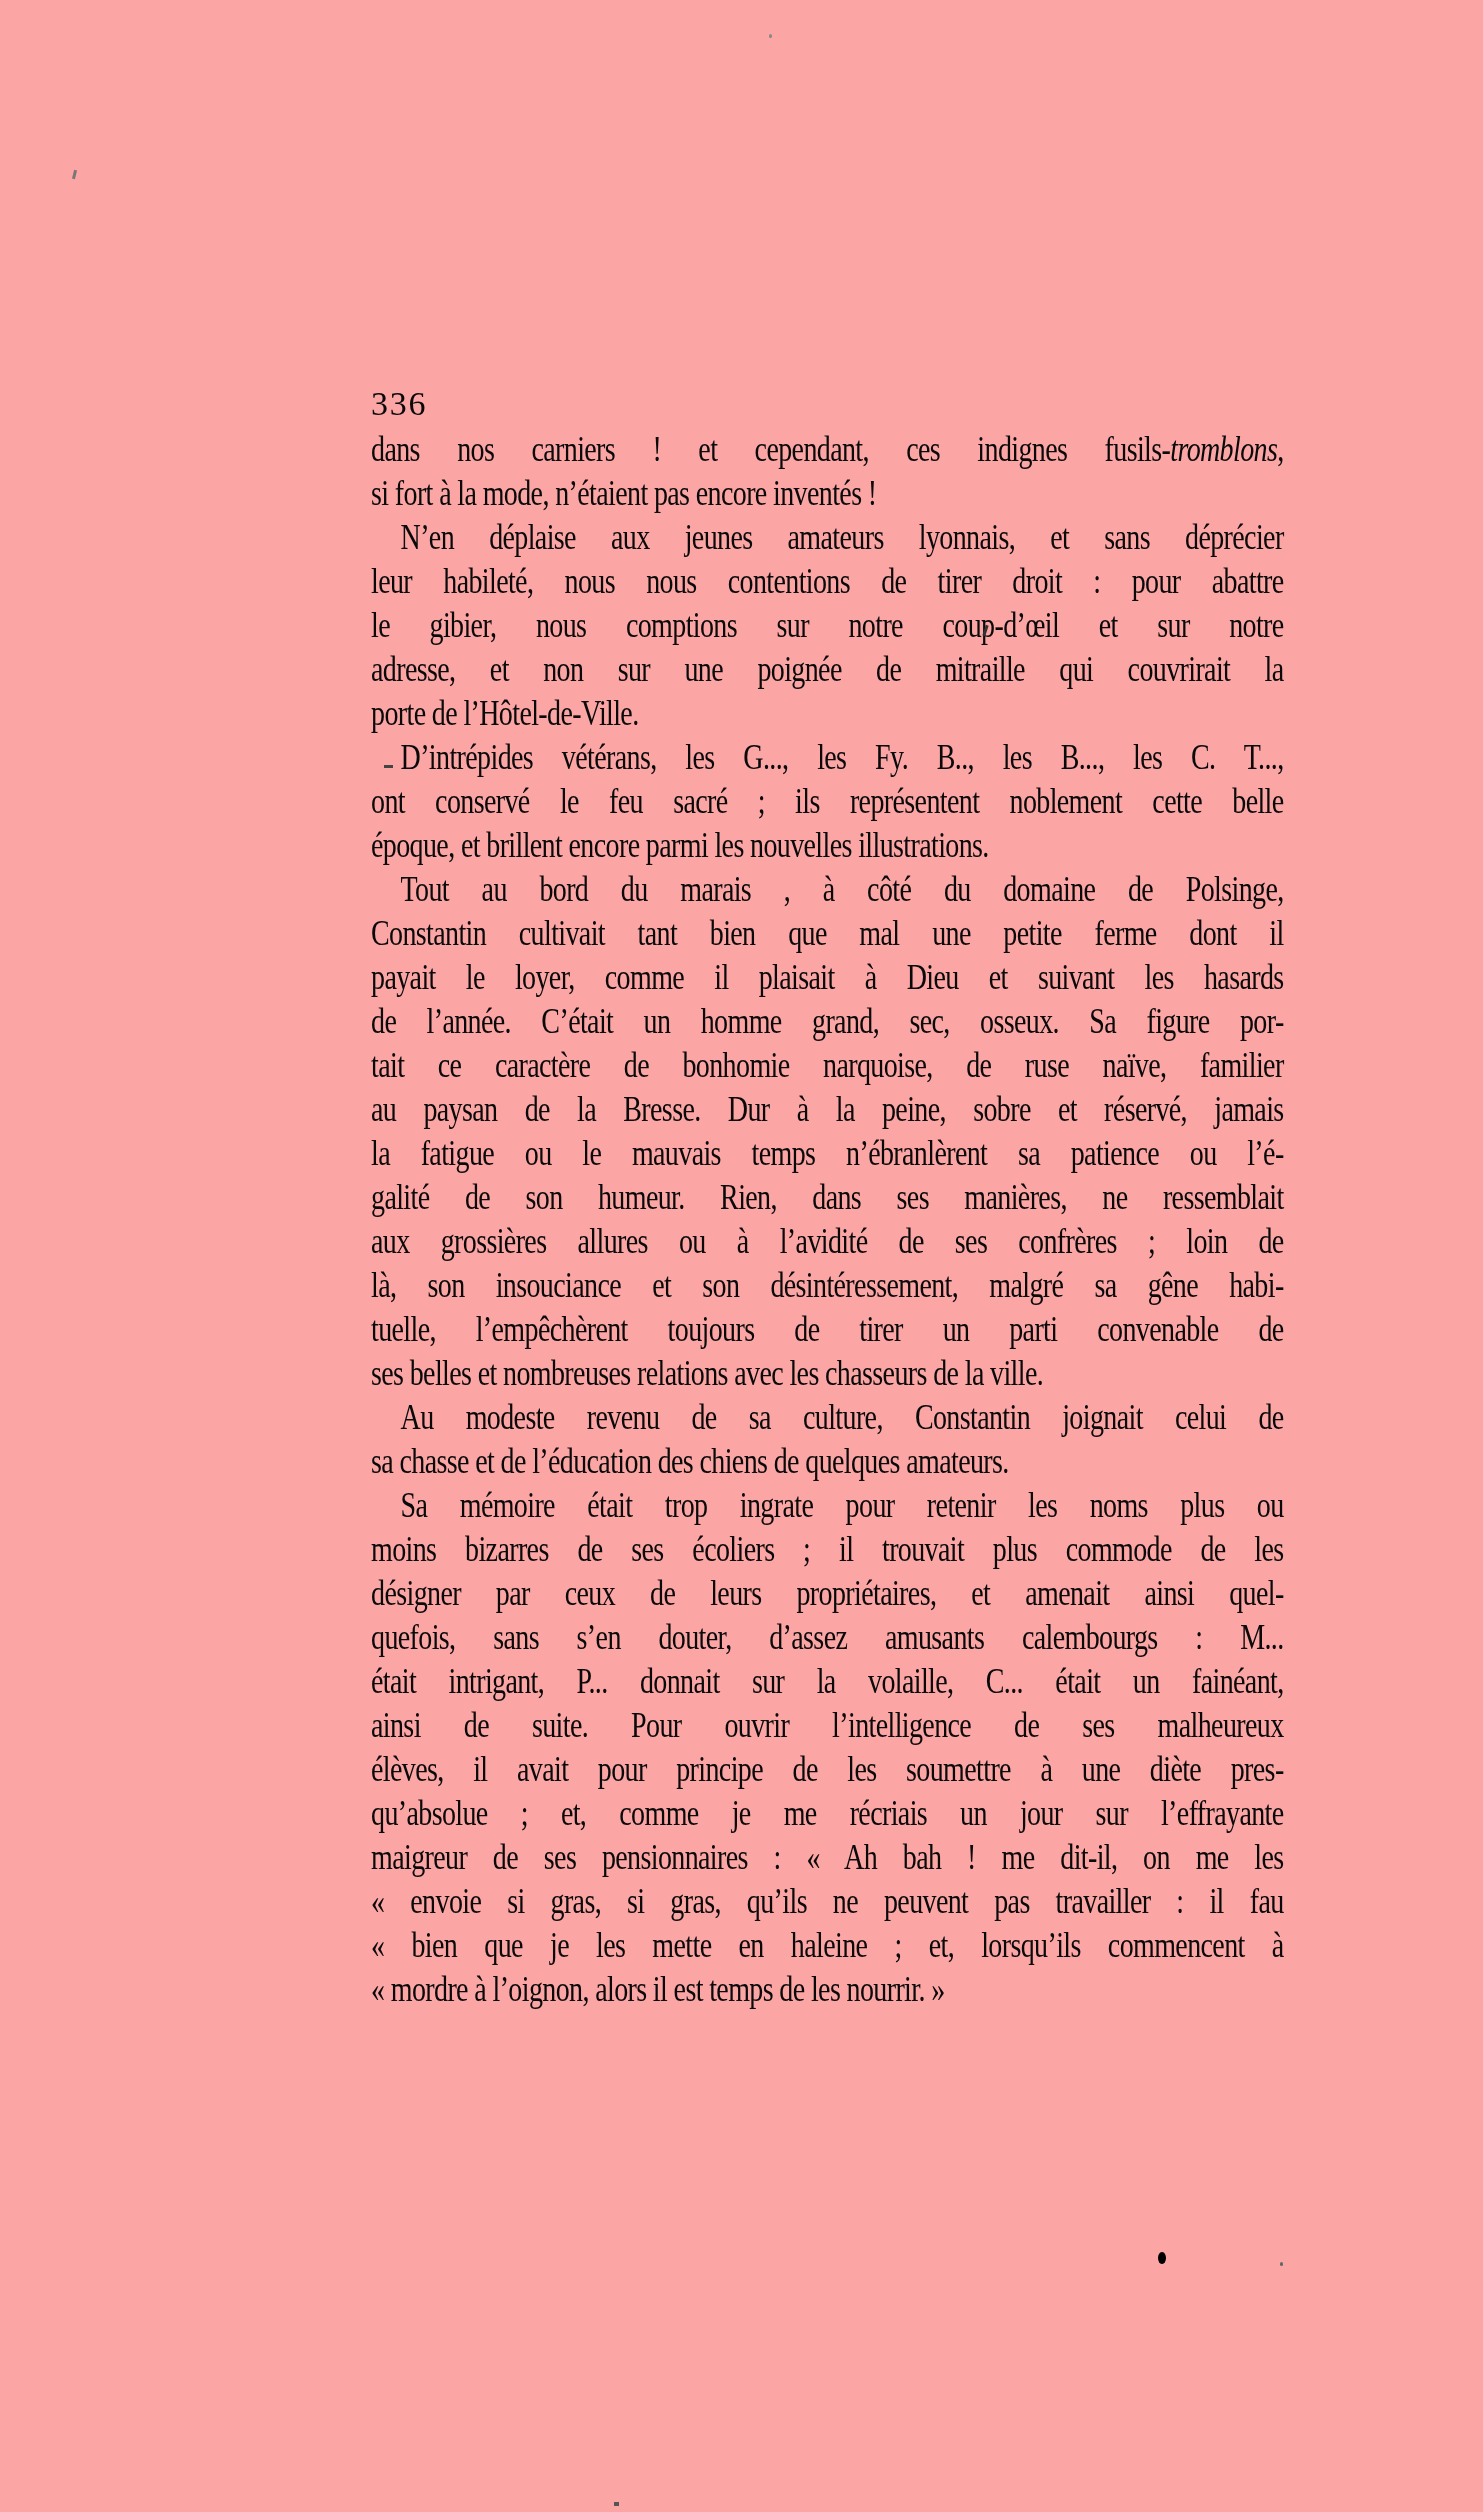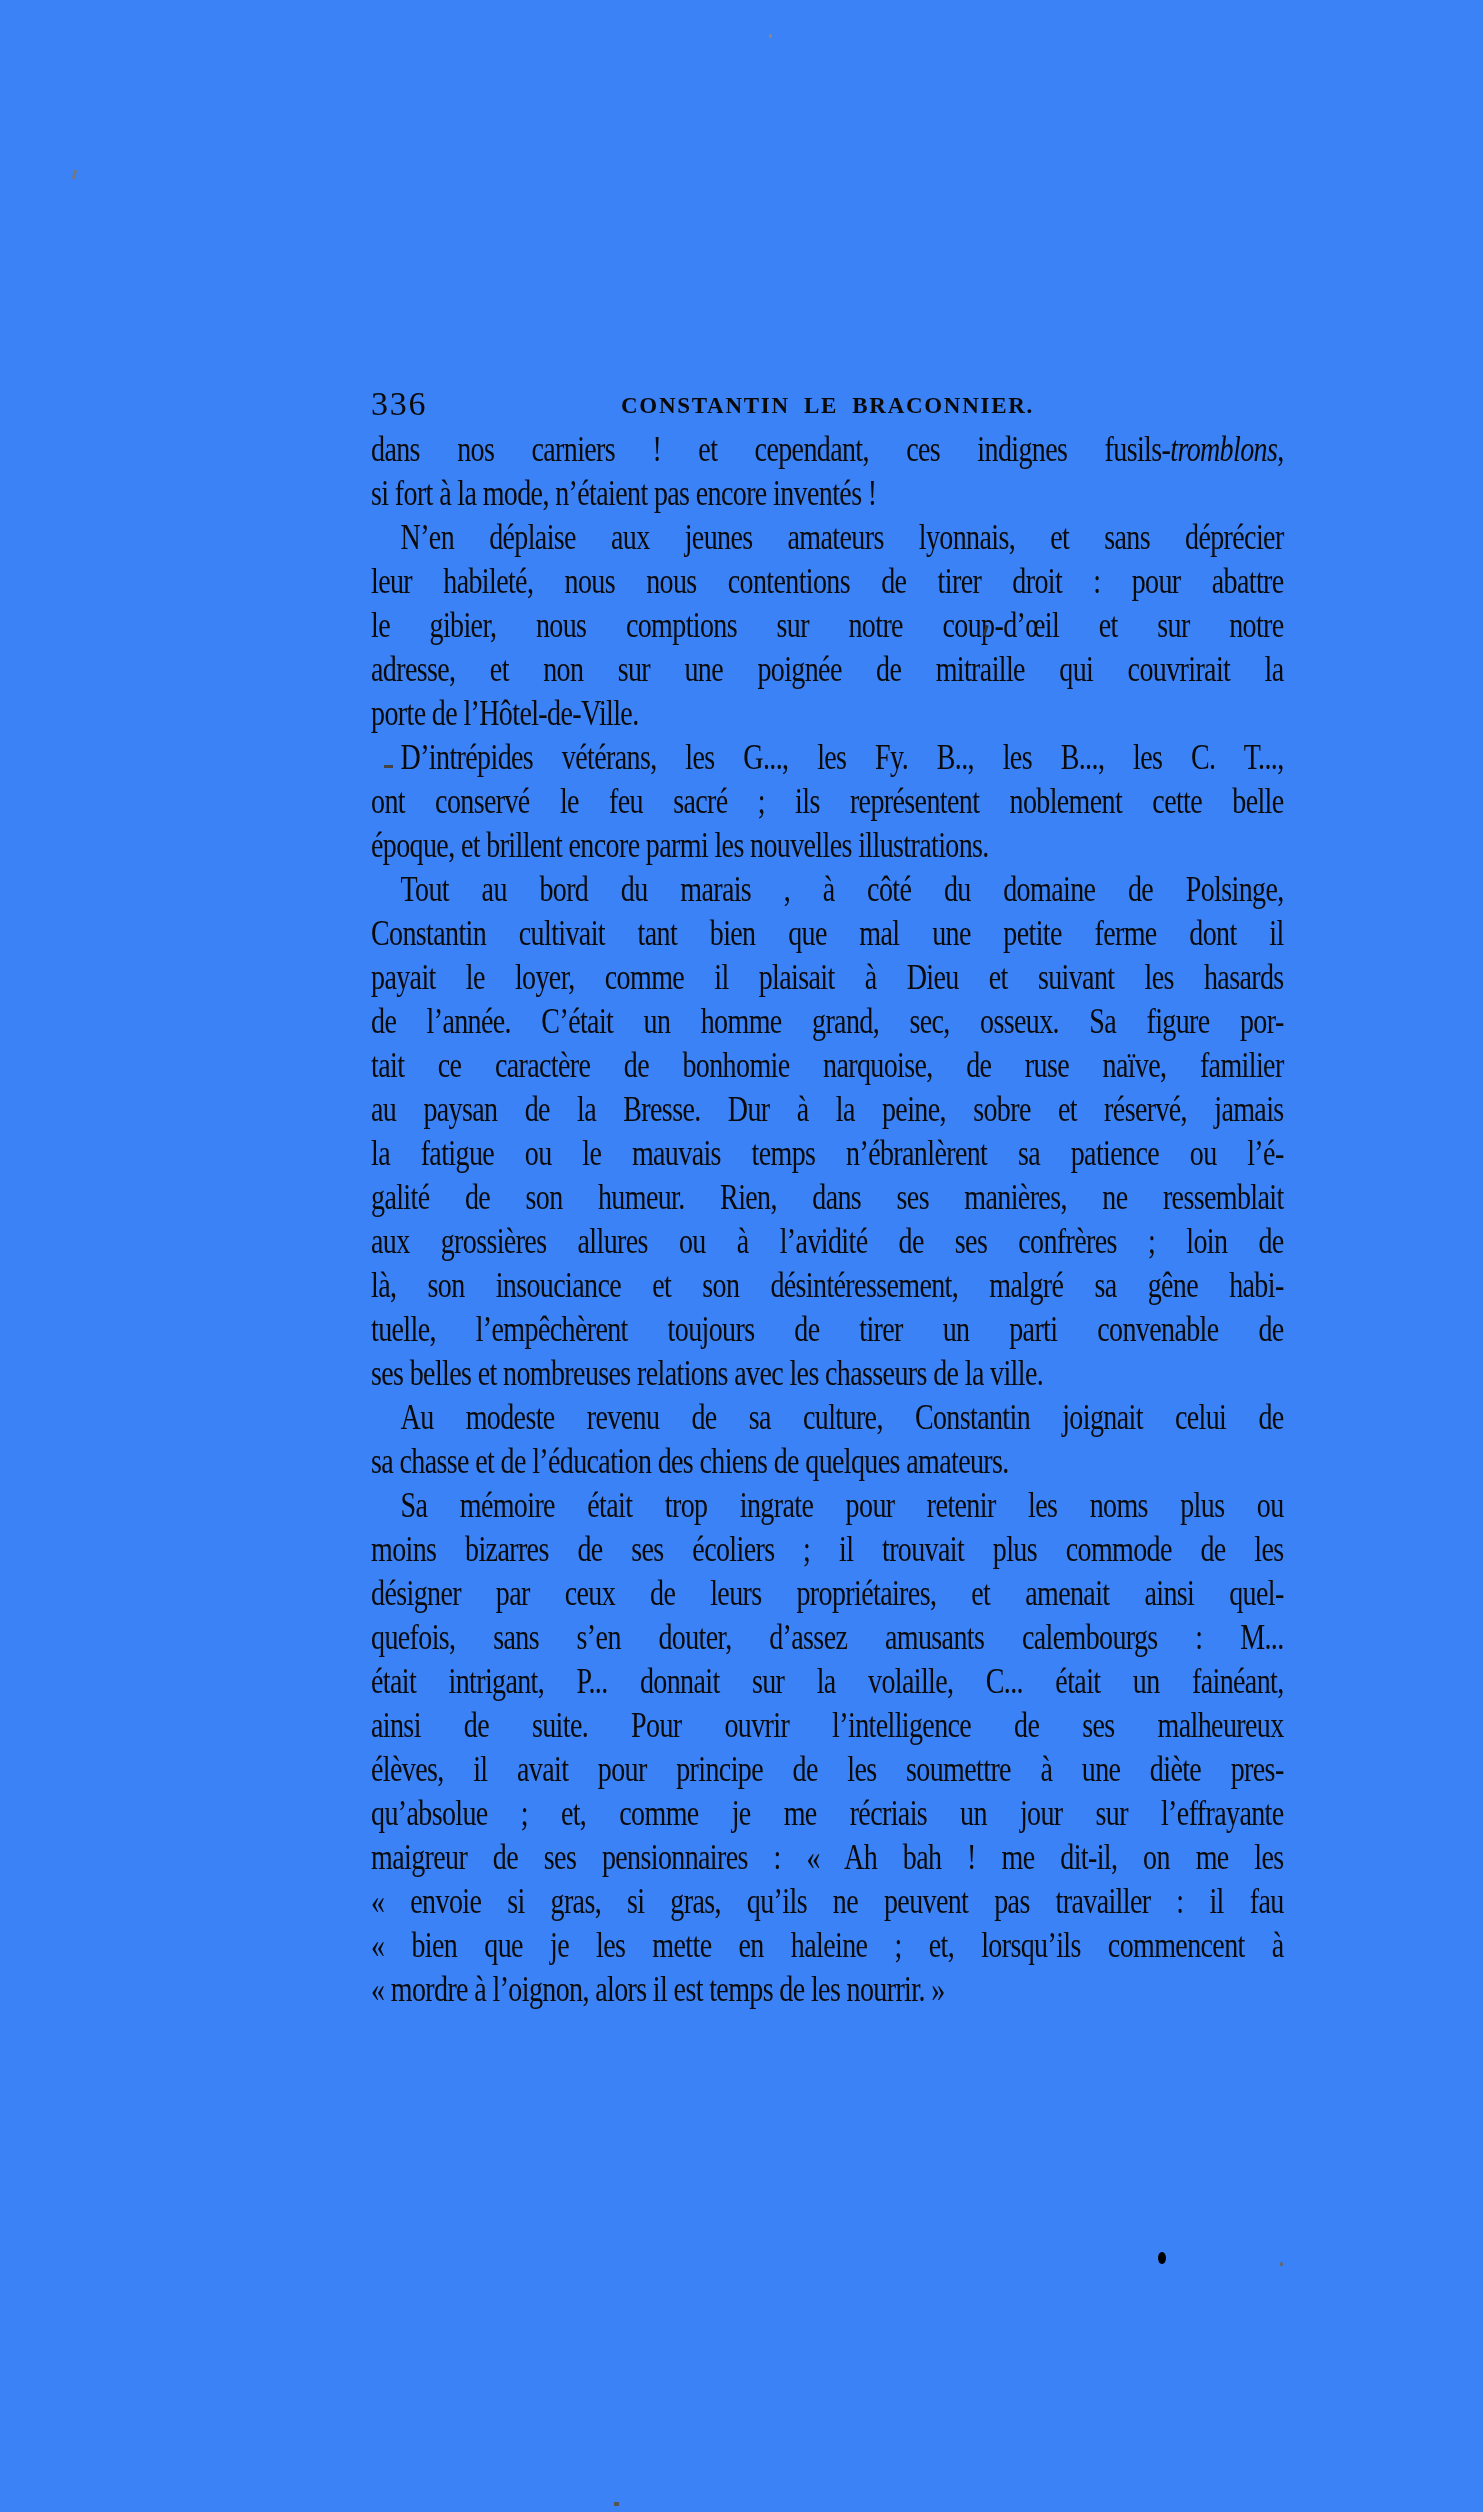--- a/index.html
+++ b/index.html
@@ -1,20 +1,20 @@
 <!DOCTYPE html>
 <html style="font-size:13.6px"><head>
 <meta charset="utf-8">
 <style>
   html, body { margin: 0; padding: 0; background: #e8e8e8; }
   .page {
     position: relative;
     width: 1484px;
     height: 2512px;
-    background: #3b82f6;
+    background: #fca5a5;
     font-family: "Liberation Serif", "DejaVu Serif", serif;
     color: #0a0a0a;
     overflow: hidden;
   }
   .header {
     position: absolute;
     top: 376px;
     left: 371px;
     width: 913px;
     height: 48px;
@@ -65,21 +65,20 @@
   .italic { font-style: italic; }
   .speck { position: absolute; background: #222; }
 </style>
 </head>
 <body>
 
 <div class="page">
 
   <div class="header">
     <span class="page-number">336</span>
-    <span class="running-title">CONSTANTIN LE BRACONNIER.</span>
   </div>
 
   <div class="text-block">
       <div class="line"><span>dans nos carniers ! et cependant, ces indignes fusils-</span><span class="italic">tromblons</span><span>,</span></div>
       <div class="line last"><span>si fort à la mode, n’étaient pas encore inventés !</span></div>
       <div class="line indent"><span>N’en déplaise aux jeunes amateurs lyonnais, et sans déprécier</span></div>
       <div class="line"><span>leur habileté, nous nous contentions de tirer droit : pour abattre</span></div>
       <div class="line"><span>le gibier, nous comptions sur notre coup-d’œil et sur notre</span></div>
       <div class="line"><span>adresse, et non sur une poignée de mitraille qui couvrirait la</span></div>
       <div class="line last"><span>porte de l’Hôtel-de-Ville.</span></div>

